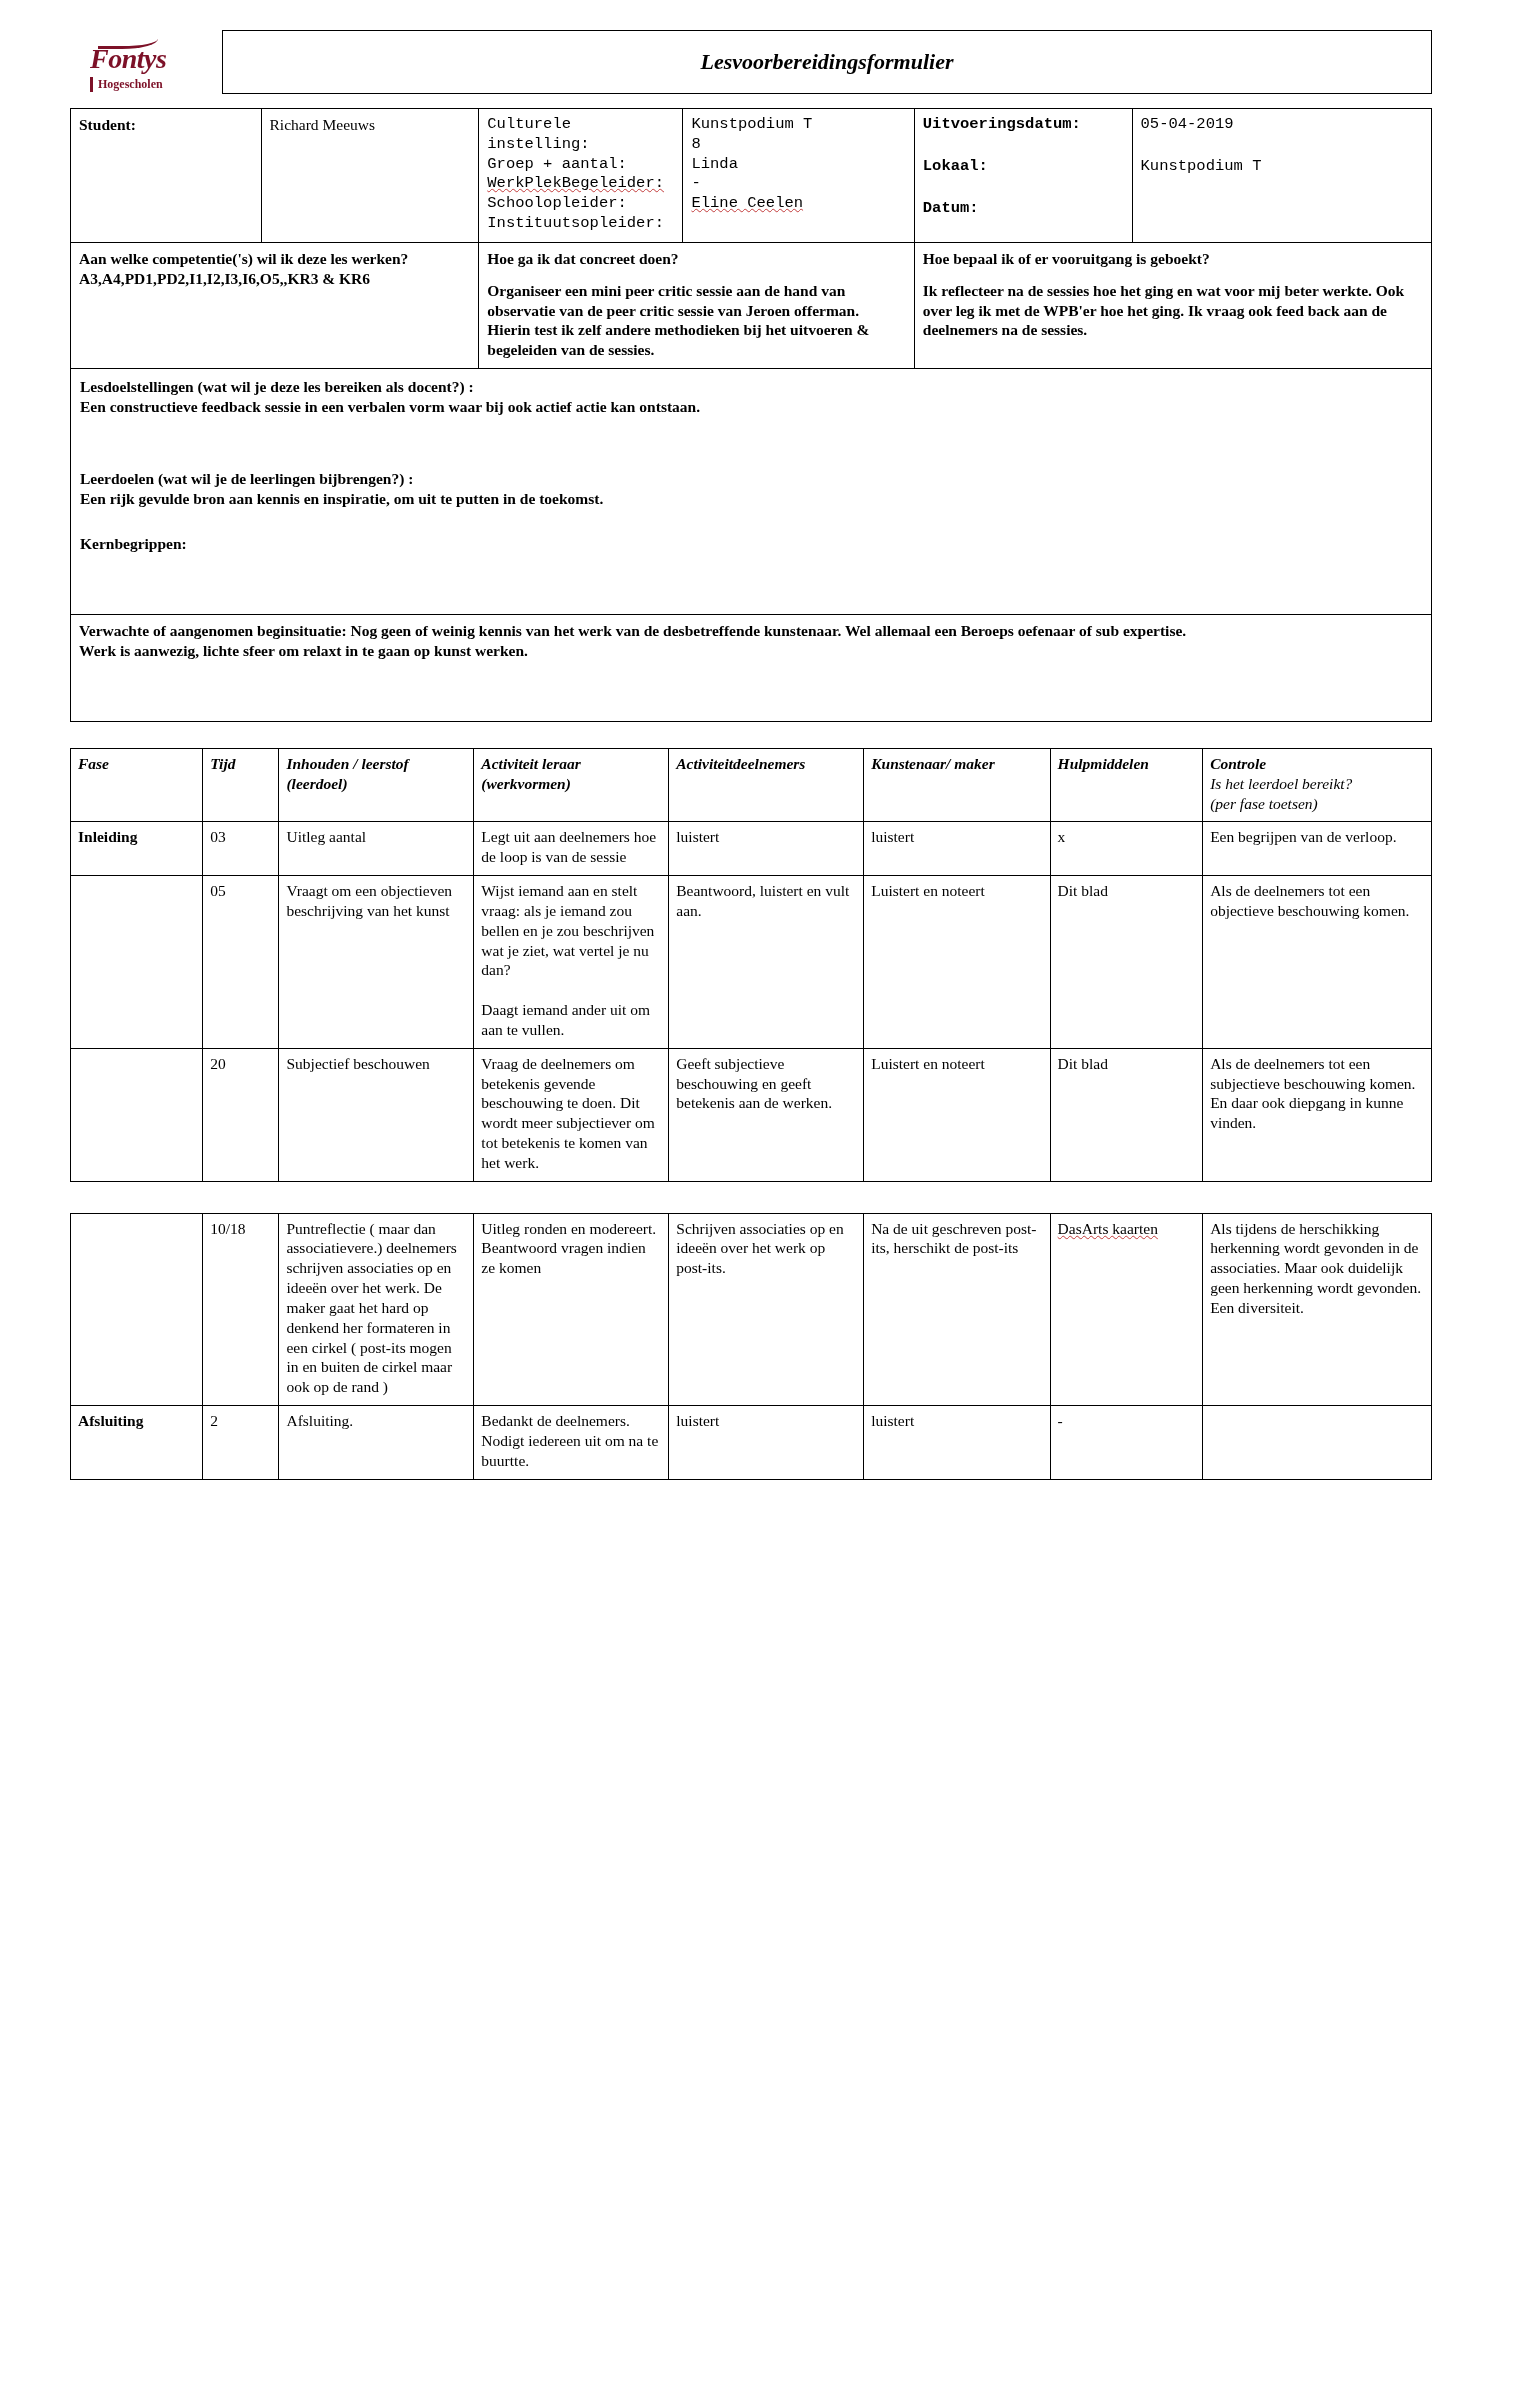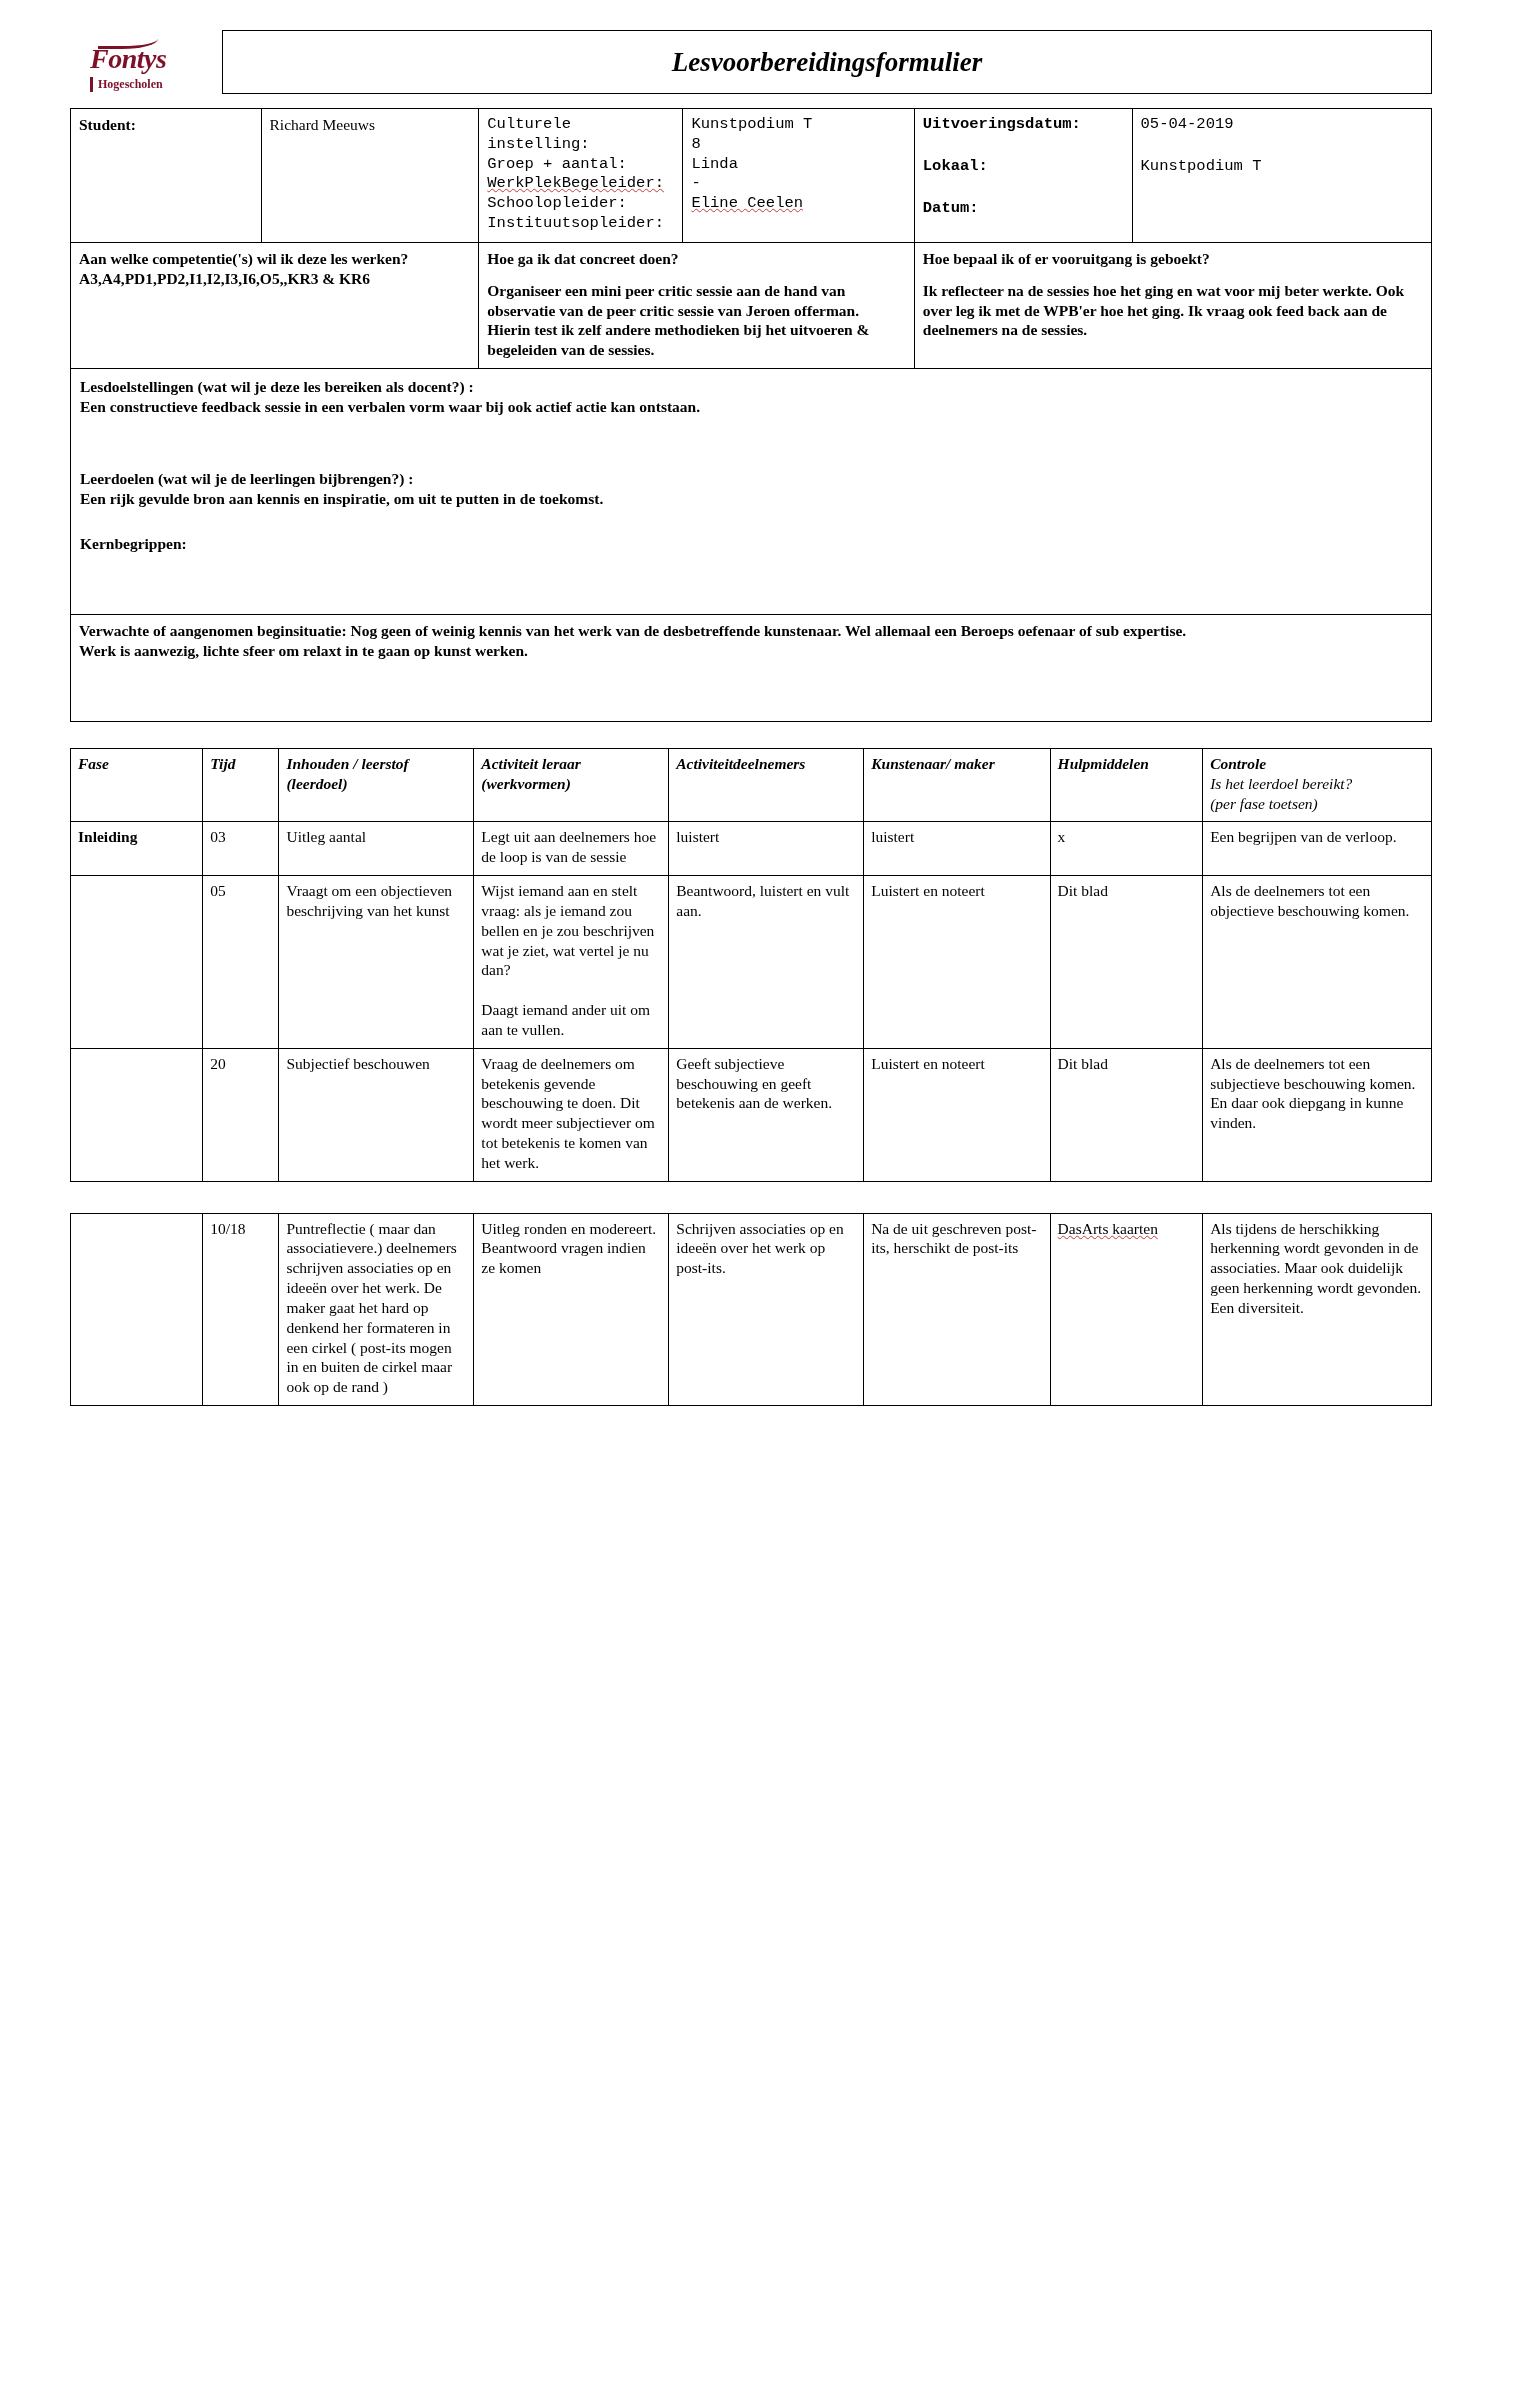--- a/index.html
+++ b/index.html
@@ -61,21 +61,21 @@
   .title-box {
     flex: 1 1 auto;
     border: 1.5px solid #000;
     height: 62px;
     display: flex;
     align-items: center;
     justify-content: center;
     margin-left: 12px;
   }
   .title-box .title-text {
-    font-size: 27px;
+    font-size: 22px;
     font-style: italic;
     font-weight: bold;
     font-family: Liberation Serif, serif;
   }
 
   
   table {
     border-collapse: collapse;
     width: 100%;
     table-layout: fixed;
@@ -296,16 +296,26 @@
       <tr>
         <td class="phase-name"></td>
         <td>10/18</td>
         <td>Puntreflectie ( maar dan associatievere.) deelnemers schrijven associaties op en ideeën over het werk. De maker gaat het hard op denkend her formateren in een cirkel ( post-its mogen in en buiten de cirkel maar ook op de rand )</td>
         <td>Uitleg ronden en modereert. Beantwoord vragen indien ze komen</td>
         <td>Schrijven associaties op en ideeën over het werk op post-its.</td>
         <td>Na de uit geschreven post-its, herschikt de post-its</td>
         <td class="squig">DasArts kaarten</td>
         <td>Als tijdens de herschikking herkenning wordt gevonden in de associaties. Maar ook duidelijk geen herkenning wordt gevonden. Een diversiteit.</td>
       </tr>
+      <tr>
+        <td class="phase-name">Afsluiting</td>
+        <td>2</td>
+        <td>Afsluiting.</td>
+        <td>Bedankt de deelnemers. Nodigt iedereen uit om na te buurtte.</td>
+        <td>luistert</td>
+        <td>luistert</td>
+        <td>-</td>
+        <td></td>
+      </tr>
     </tbody>
   </table>
 
 </div>
 
 </body></html>

